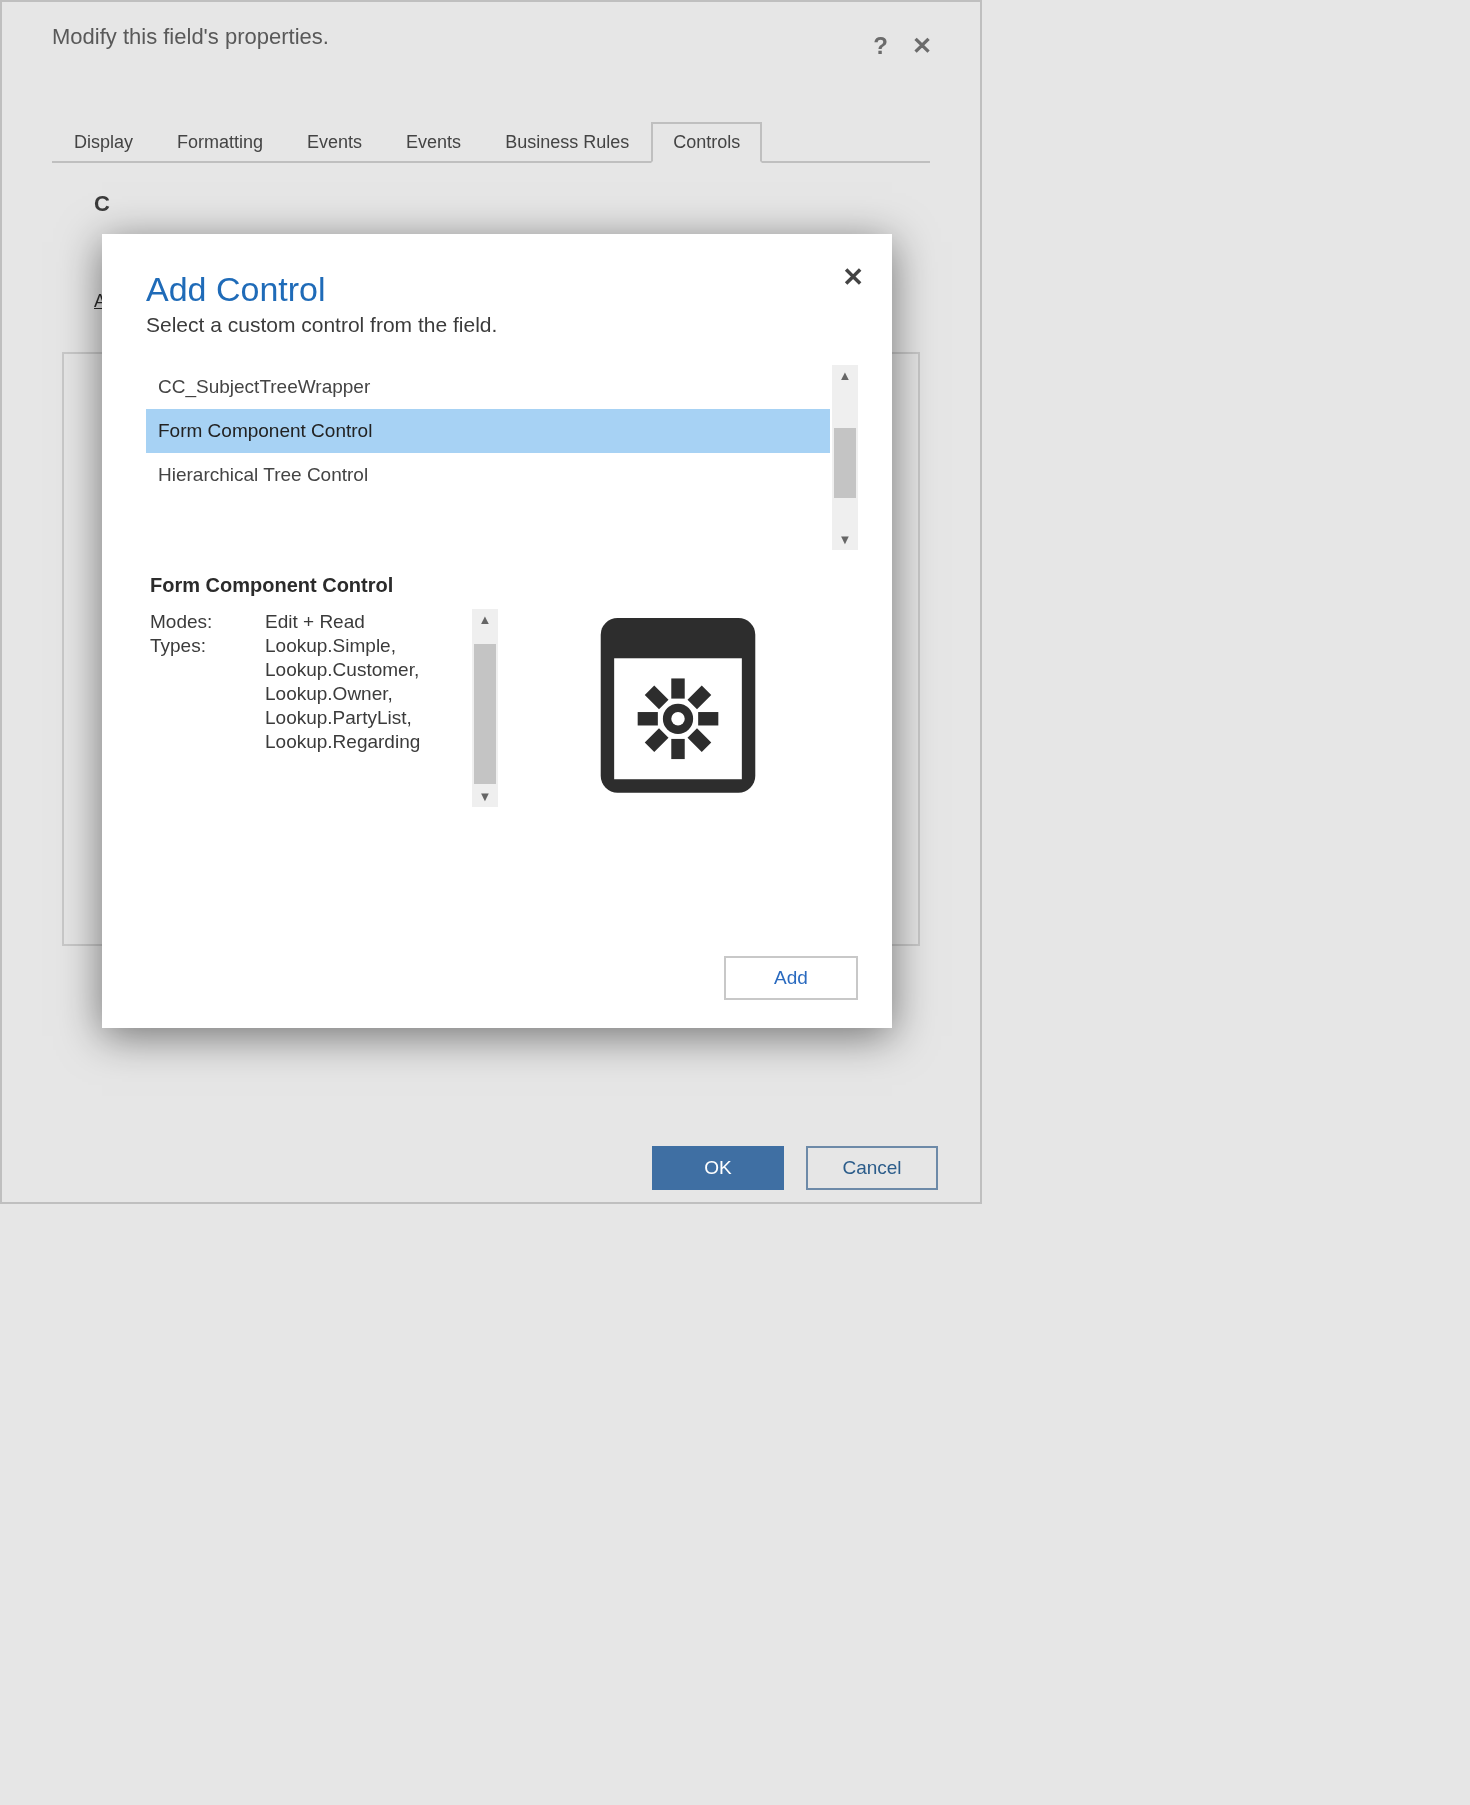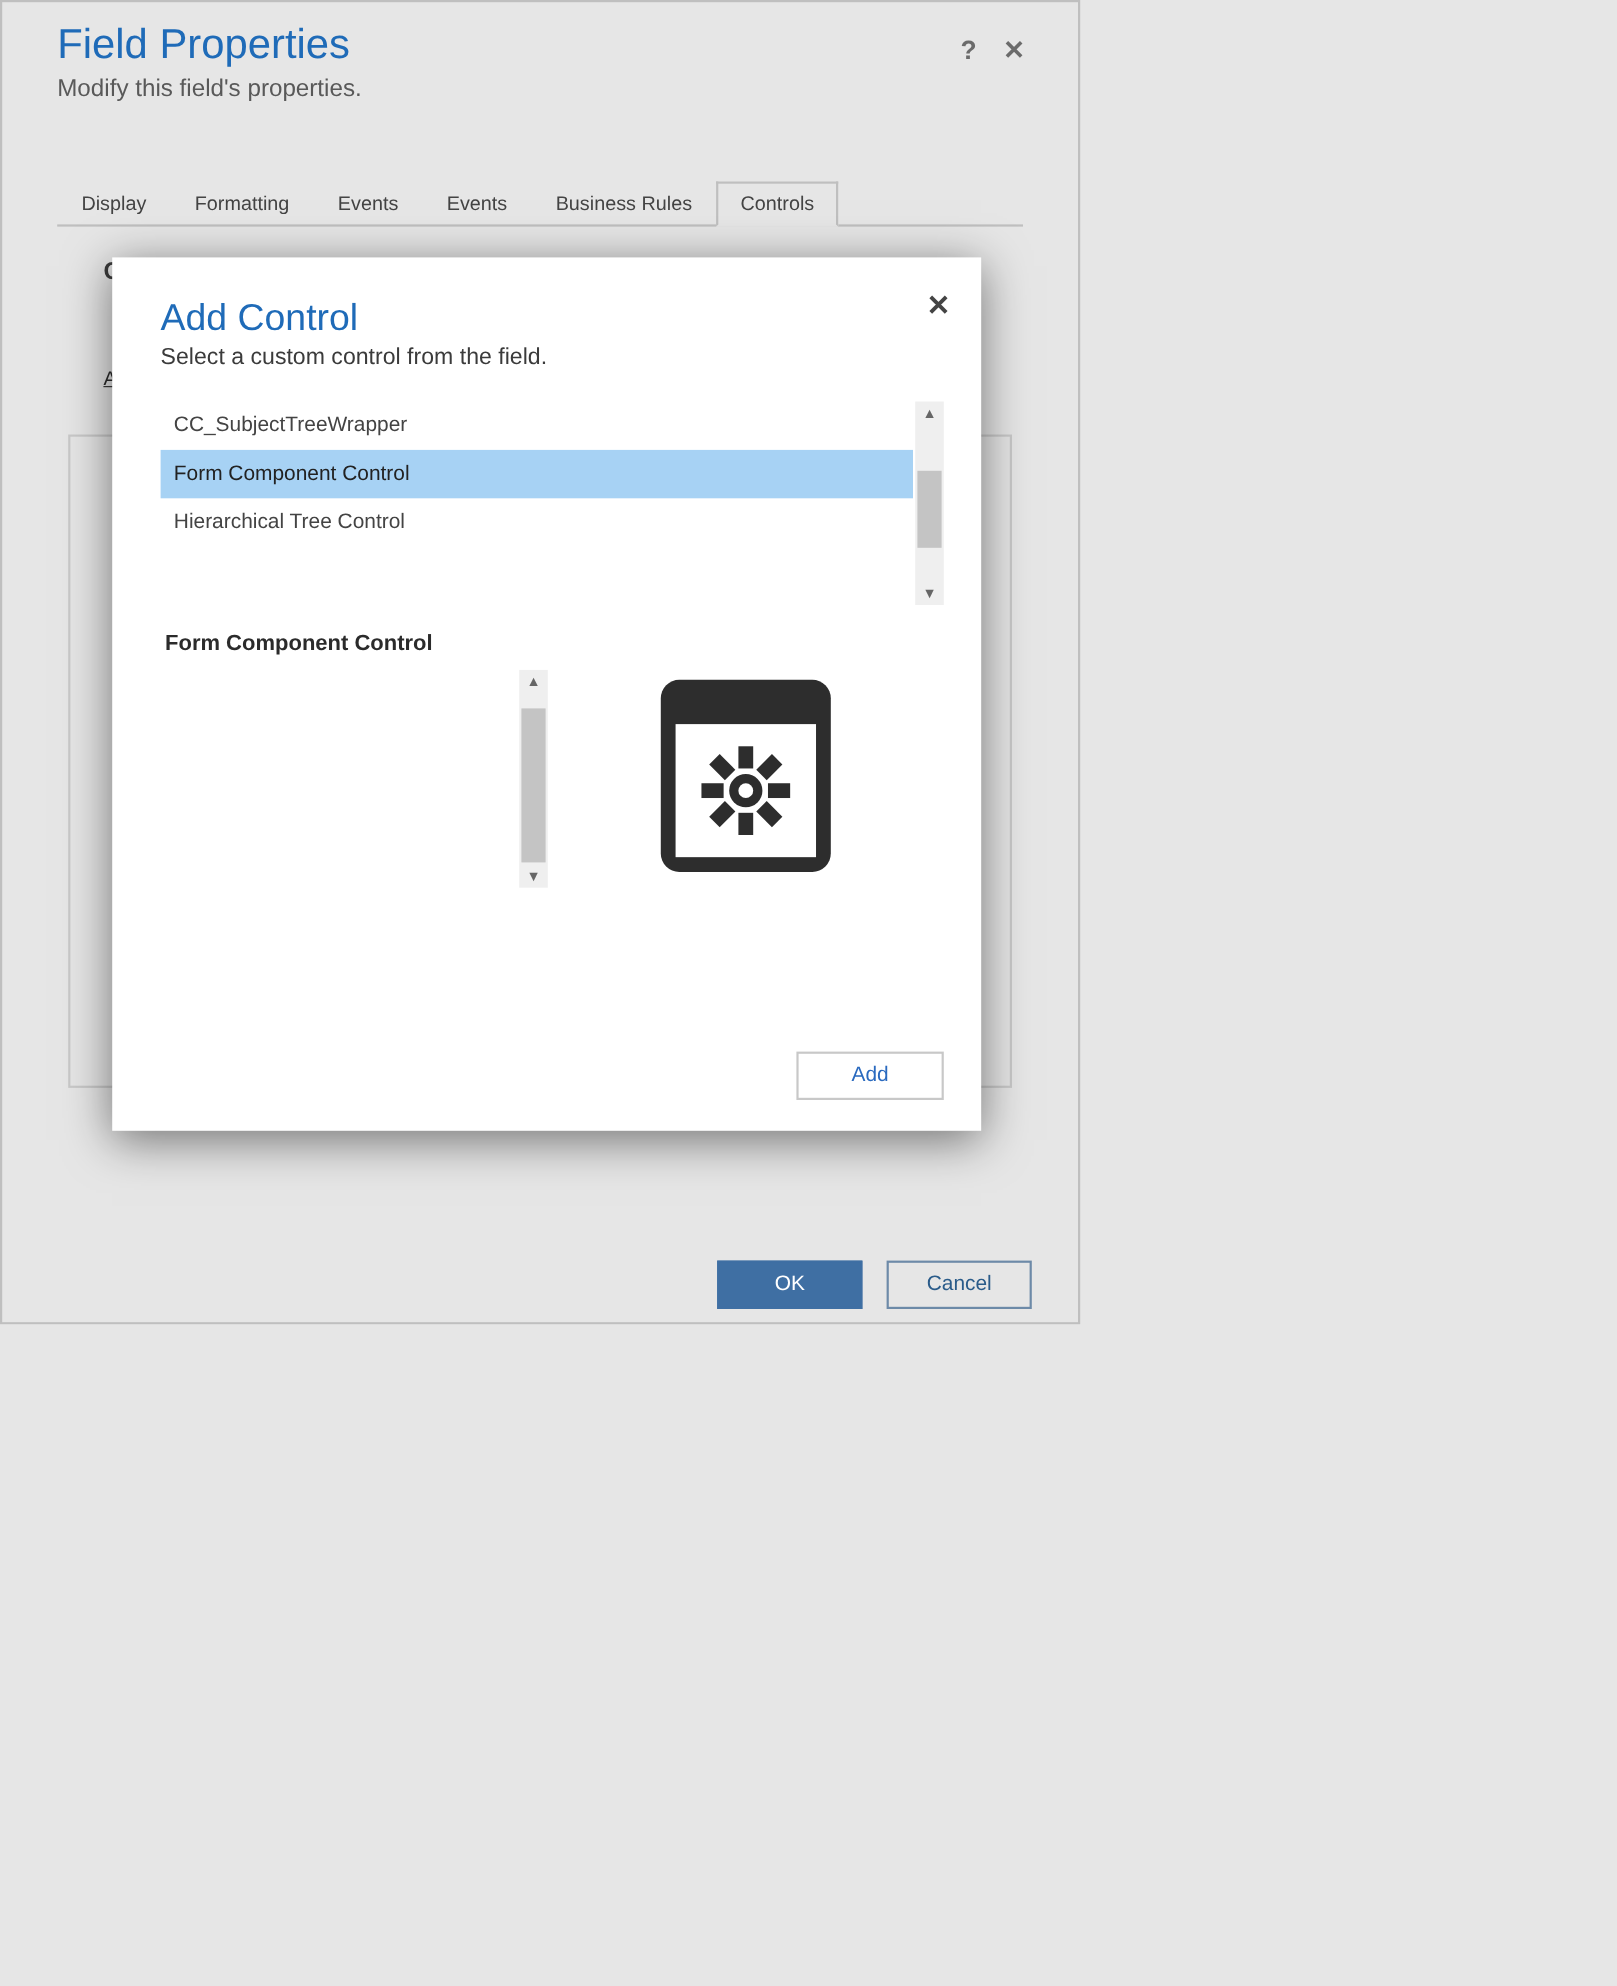--- a/index.html
+++ b/index.html
@@ -228,21 +228,20 @@
     min-width: 130px;
     height: 40px;
   }
 </style>
 </head>
 <body>
 
 <div class="outer-frame">
 
   <div class="fp-header">
-    <h1 class="fp-title">Field Properties</h1>
     <div class="fp-sub">Modify this field's properties.</div>
     <div class="fp-head-icons">
       <span class="fp-help">?</span>
       <span class="fp-close">✕</span>
     </div>
   </div>
 
   <div class="tabstrip">
     <div class="tab">Display</div>
     <div class="tab">Formatting</div>
@@ -283,20 +282,34 @@
             <div class="thumb"></div>
           </div>
         <span class="arrow">▼</span>
       </div>
     </div>
 
     <div class="selected-heading">Form Component Control</div>
 
     <div class="detail-row">
       <div class="detail-left">
+        <div class="detail-table">
+          <div class="detail-col-labels">
+            <div class="detail-line">Modes:</div>
+            <div class="detail-line">Types:</div>
+          </div>
+          <div class="detail-col-values">
+            <div class="detail-line">Edit + Read</div>
+            <div class="detail-line">Lookup.Simple,</div>
+            <div class="detail-line">Lookup.Customer,</div>
+            <div class="detail-line">Lookup.Owner,</div>
+            <div class="detail-line">Lookup.PartyList,</div>
+            <div class="detail-line">Lookup.Regarding</div>
+          </div>
+        </div>
         <div class="detail-scroll vscroll">
           <span class="arrow">▲</span>
           <div class="track">
               <div class="thumb"></div>
             </div>
           <span class="arrow">▼</span>
         </div>
       </div>
 
       <div class="detail-preview">

